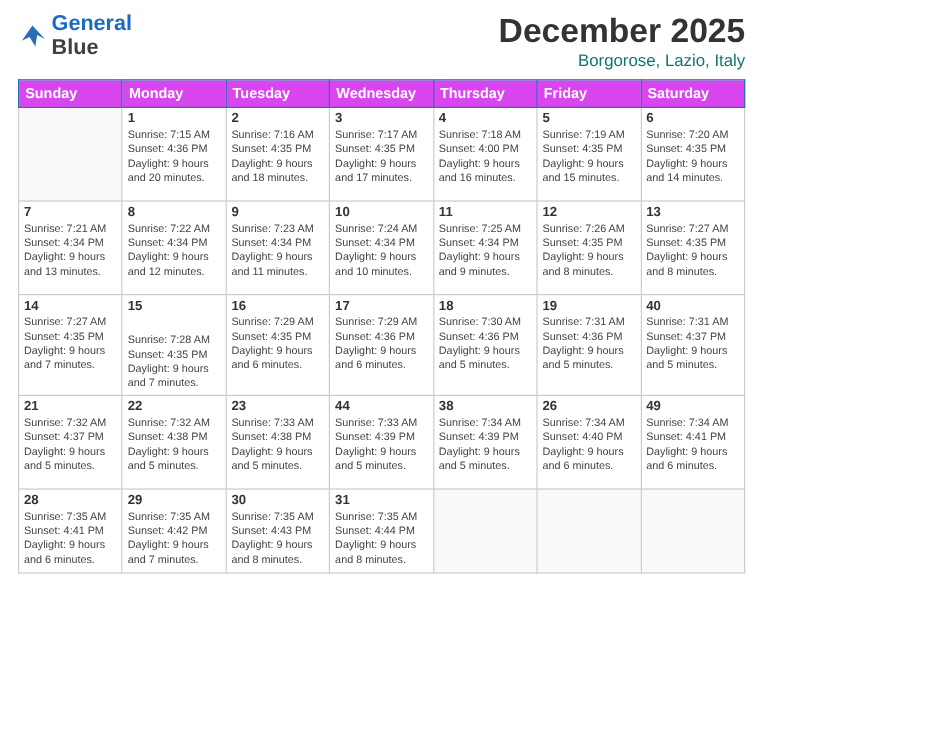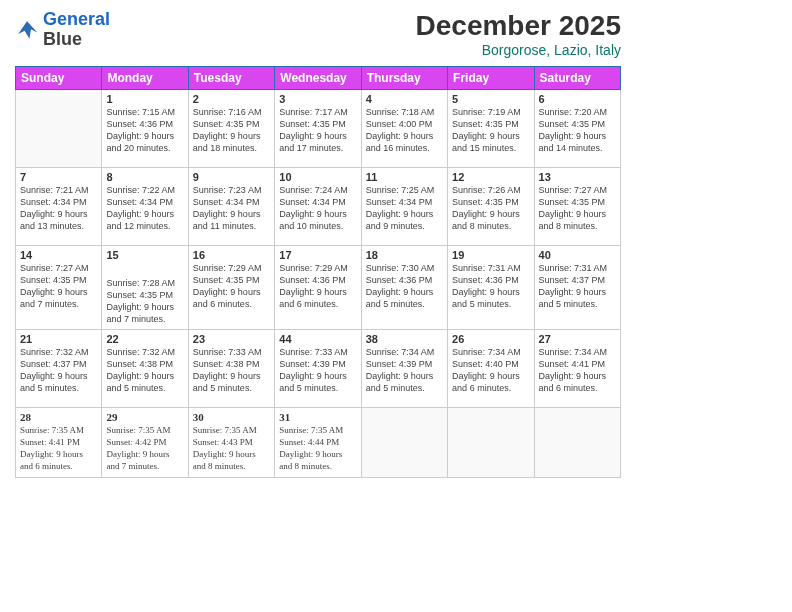--- a/index.html
+++ b/index.html
@@ -85,21 +85,20 @@
     .cell-content {
       font-size: 9px;
       line-height: 1.35;
       color: #444;
     }
     td.empty {
       background: #f9f9f9;
     }
     tr:last-child td {
       height: 70px;
-      font-family: Liberation Serif, serif;
     }
   </style>
 </head>
 <body>
 
 <div class="page">
   <div class="header">
     <div class="logo">
       <svg class="logo-bird" viewBox="0 0 30 30">
         <polygon points="15,4 28,18 20,14 18,26 12,16 4,20" fill="#2a6db5"></polygon>
@@ -312,21 +311,21 @@
 and 5 minutes.</div>
           </td>
           <td>
             <span class="day-num">26</span>
             <div class="cell-content" style="white-space: pre-line;">Sunrise: 7:34 AM
 Sunset: 4:40 PM
 Daylight: 9 hours
 and 6 minutes.</div>
           </td>
           <td>
-            <span class="day-num">27</span>
+            <span class="day-num">49</span>
             <div class="cell-content" style="white-space: pre-line;">Sunrise: 7:34 AM
 Sunset: 4:41 PM
 Daylight: 9 hours
 and 6 minutes.</div>
           </td>
         </tr>
         <tr>
           <td>
             <span class="day-num">28</span>
             <div class="cell-content" style="white-space: pre-line;">Sunrise: 7:35 AM

